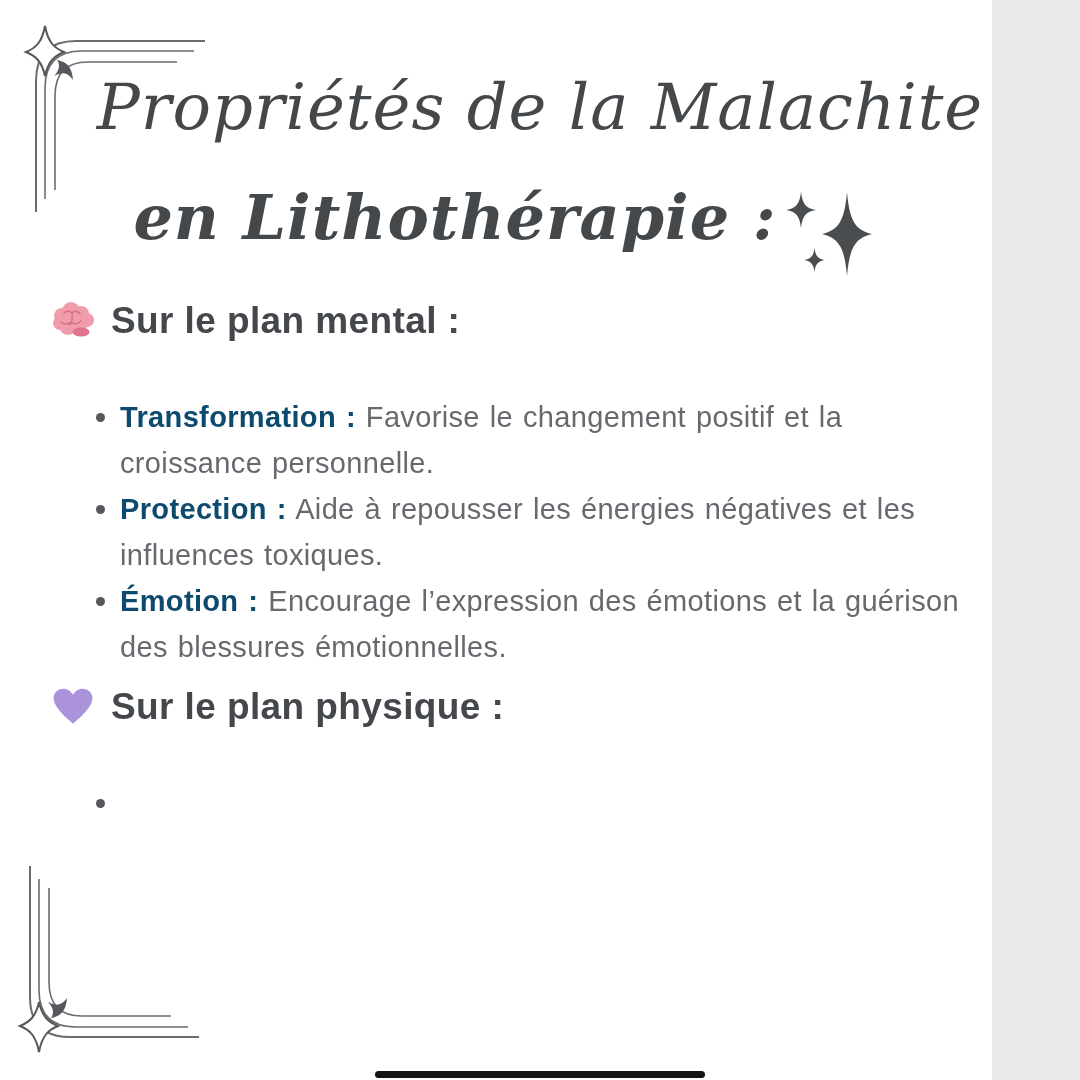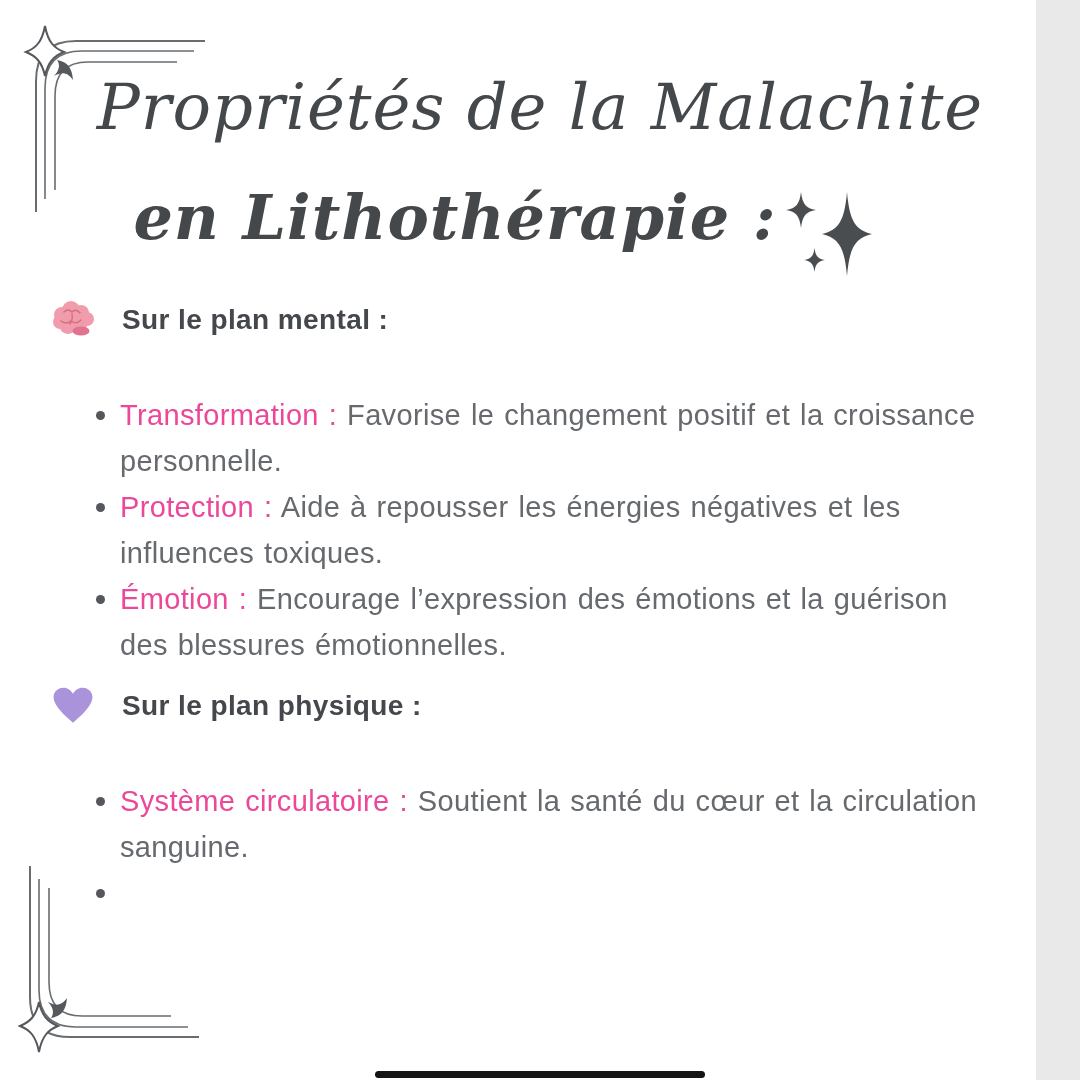--- a/index.html
+++ b/index.html
@@ -1,21 +1,22 @@
 <!DOCTYPE html>
 <html><head>
 <meta charset="utf-8">
 <style>
   html,body{margin:0;padding:0;background:#e9e9e9;}
   .page{
     position:relative;
-    width:1036px;height:1080px;
+    width:944px;height:1080px;
     background:#ffffff;
     overflow:hidden;
     font-family:"Liberation Sans",sans-serif;
+    padding-left:48px;
   }
 
   
   .corner{position:absolute;width:200px;height:210px;}
   .corner.top{left:12px;top:12px;}
   .corner.bottom{left:6px;top:856px;transform:scaleY(-1);}
   .corner svg{display:block;width:100%;height:100%;}
 
   
   .title-block{
@@ -33,37 +34,37 @@
   .sp-med{left:6px;top:2px;}
   .sp-big{left:42px;top:2px;}
   .sp-small{left:24px;top:58px;}
 
   
   .section{position:absolute;left:50px;width:935px;color:#66696d;}
   .section.mental{top:300px;}
   .section.physique{top:686px;}
 
   .section-heading{
-    display:flex;align-items:center;gap:26px;
-    font-size:28px;font-weight:700;color:#44474b;
+    display:flex;align-items:center;gap:15px;
+    font-size:37px;font-weight:700;color:#44474b;
     letter-spacing:0.4px;
   }
   .heading-icon{width:46px;height:40px;flex:none;}
   .heading-icon svg{display:block;width:100%;height:100%;}
 
   ul.bullets{
     list-style:none;margin:0;padding:0 0 0 46px;
     margin-top:52px;
     font-size:29px;line-height:46px;
     letter-spacing:0.35px;word-spacing:1.5px;
   }
   ul.bullets li{display:flex;align-items:flex-start;gap:15px;}
   .dot{flex:none;width:9px;height:9px;border-radius:50%;background:#54575b;margin-top:19px;}
   .bullet-text{margin:0;}
-  .bullet-text b{font-weight:400;color:#ec4899;}
+  .bullet-text b{font-weight:700;color:#0c4a6e;}
 
   
   .home-indicator{
     position:absolute;left:375px;bottom:2px;
     width:330px;height:7px;border-radius:4px;
     background:#141414;
   }
 </style>
 </head>
 <body>
@@ -149,23 +150,19 @@
       <span class="heading-icon">
         <svg viewBox="0 0 40 36">
           <path d="M20,33 C7,22.5 2.5,15 2.5,10 C2.5,4.5 7,1.5 11.5,1.5 C15.2,1.5 18.3,3.8 20,7 C21.7,3.8 24.8,1.5 28.5,1.5 C33,1.5 37.5,4.5 37.5,10 C37.5,15 33,22.5 20,33 Z" fill="#ab93dc"></path>
         </svg>
       </span>
       <span>Sur le plan physique :</span>
     </div>
     <ul class="bullets">
       <li>
         <span class="dot"></span>
-        <p class="bullet-text"><b>Système circulatoire :</b> <span>Soutient la santé du cœur et la circulation sanguine.</span></p>
-      </li>
-      <li>
-        <span class="dot"></span>
       </li>
     </ul>
   </div>
 
   <div class="home-indicator"></div>
 
 </div>
 
 </body></html>

